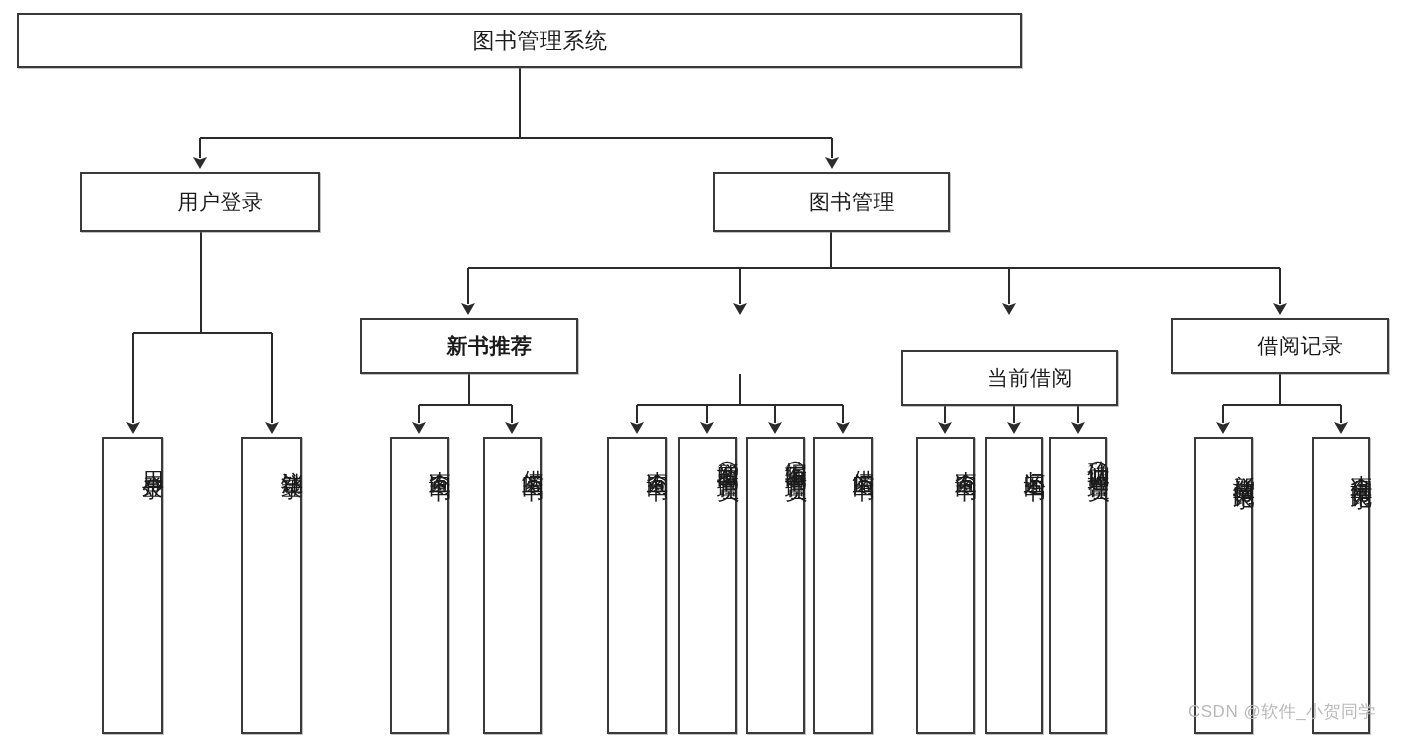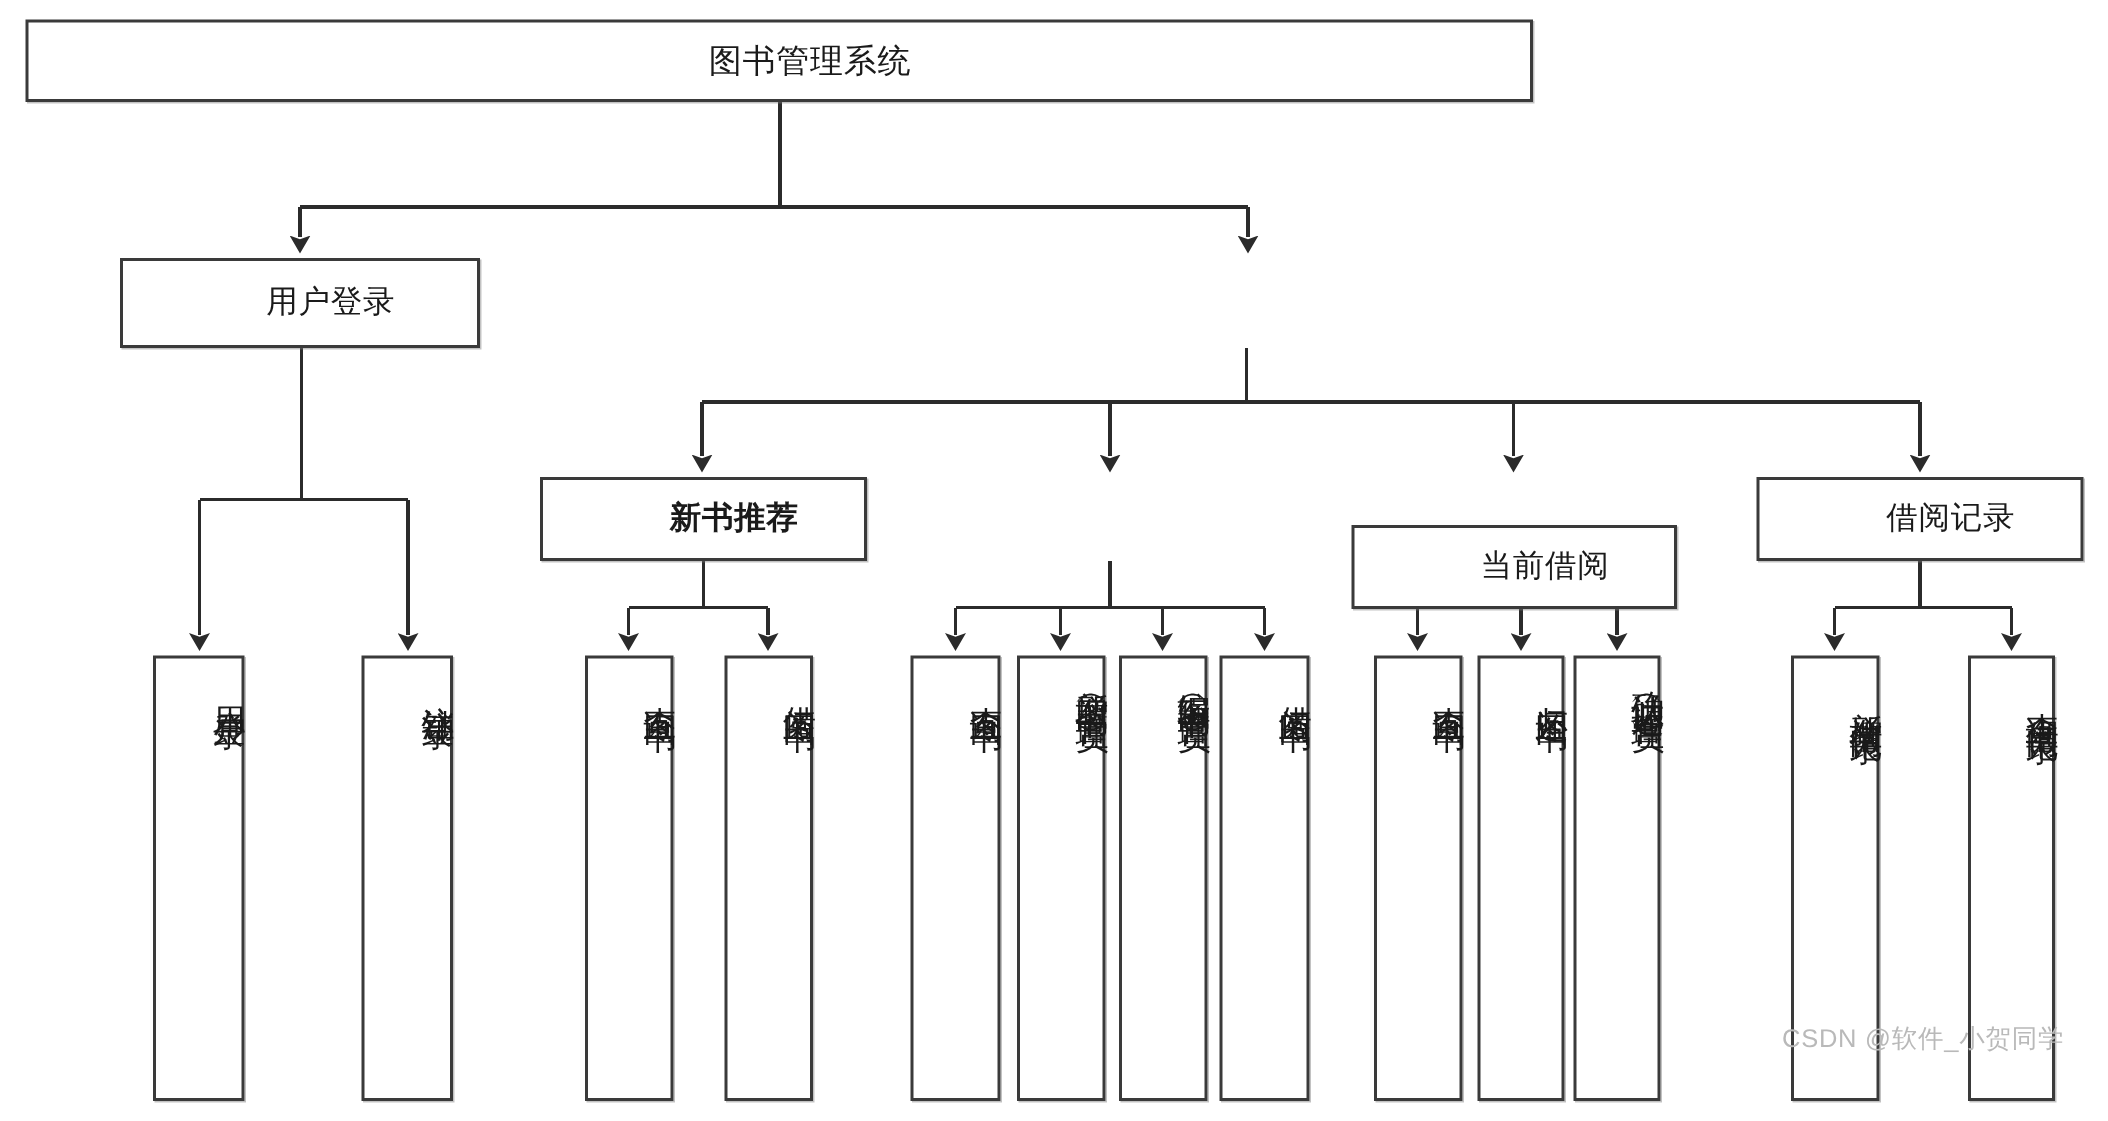--- a/index.html
+++ b/index.html
@@ -62,21 +62,21 @@
     text-orientation: upright;
     font-size: 22px;
     line-height: 1.18;
     letter-spacing: 3px;
     white-space: normal;
     max-height: 272px;
   }
   #watermark {
     position: absolute;
     left: 1188px;
-    top: 681px;
+    top: 700px;
     font-size: 17px;
     color: #b9b9b9;
     white-space: nowrap;
     letter-spacing: 0.5px;
   }
 </style>
 </head>
 <body>
 
 <div id="diagram-root">
@@ -131,20 +131,23 @@
     </g>
   </svg>
 
   <div class="node root horiz" style="left:17px; top:13px; width:1005px; height:55px;">
     <span class="node-label">图书管理系统</span>
   </div>
 
   <div class="node horiz" style="left:80px; top:172px; width:240px; height:60px;">
     <span class="node-label">用户登录</span>
   </div>
+  <div class="node horiz" style="left:713px; top:172px; width:237px; height:60px;">
+    <span class="node-label">图书管理</span>
+  </div>
 
   <div class="node horiz" style="left:360px; top:318px; width:218px; height:56px;font-weight:bold;">
     <span class="node-label">新书推荐</span>
   </div>
   <div class="node horiz" style="left:901px; top:318px; width:217px; height:56px;margin-top:32px;">
     <span class="node-label">当前借阅</span>
   </div>
   <div class="node horiz" style="left:1171px; top:318px; width:218px; height:56px;align-items:center;">
     <span class="node-label">借阅记录</span>
   </div>

